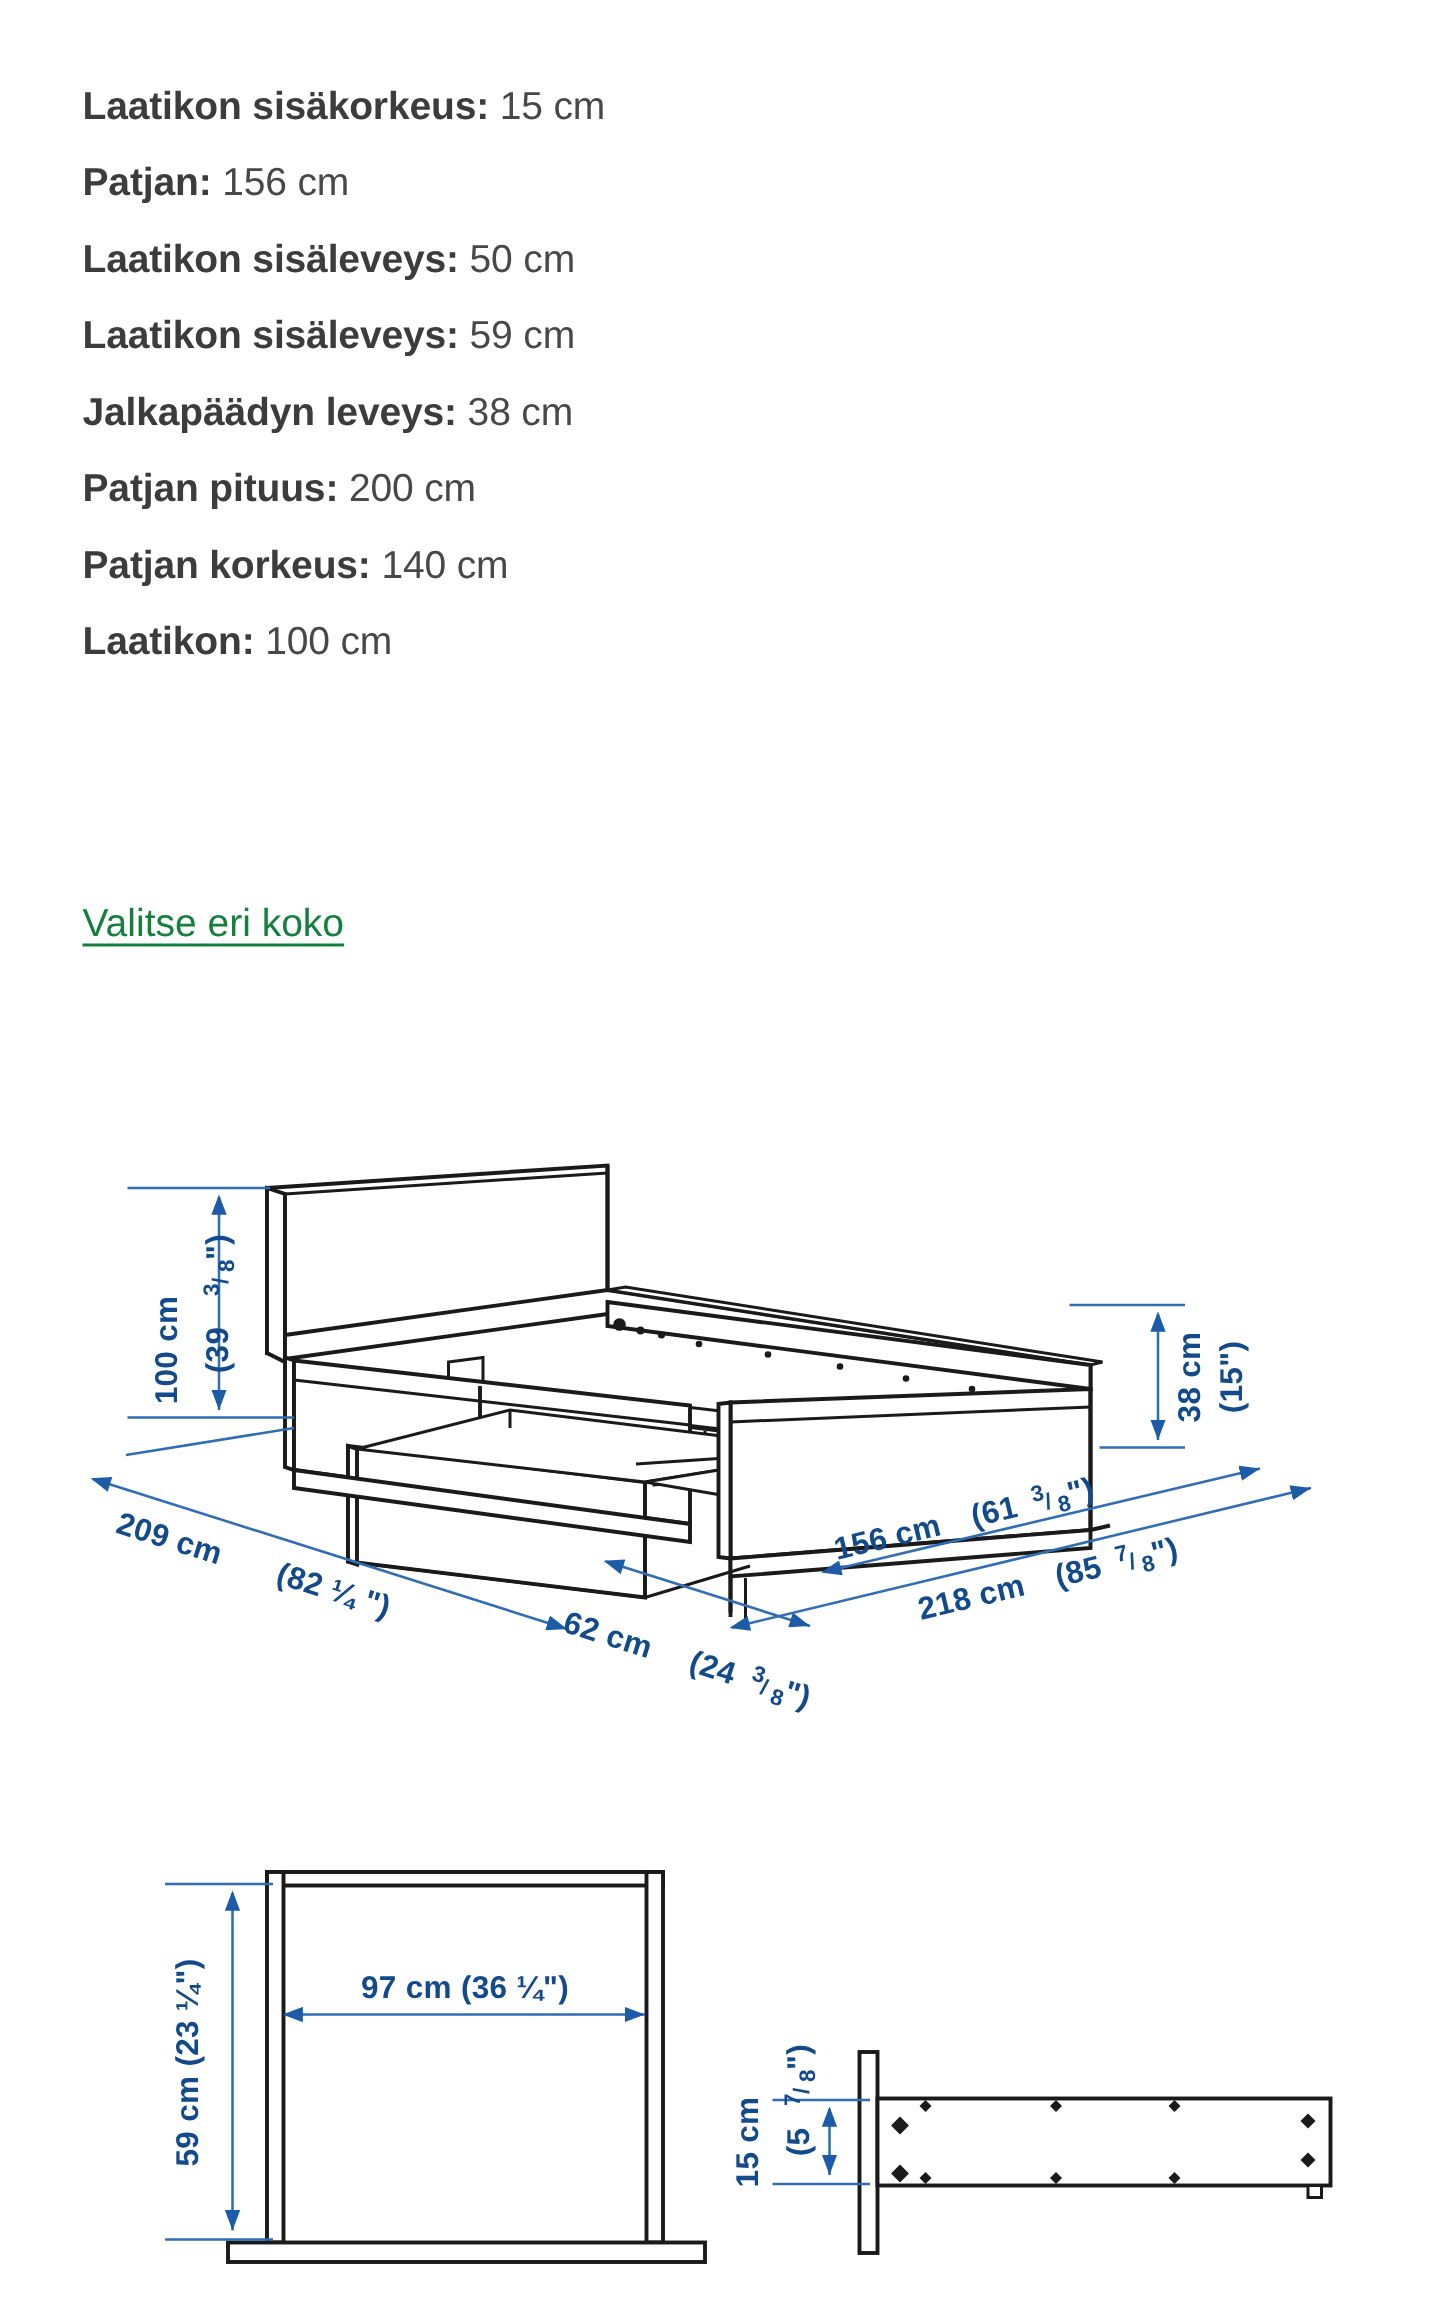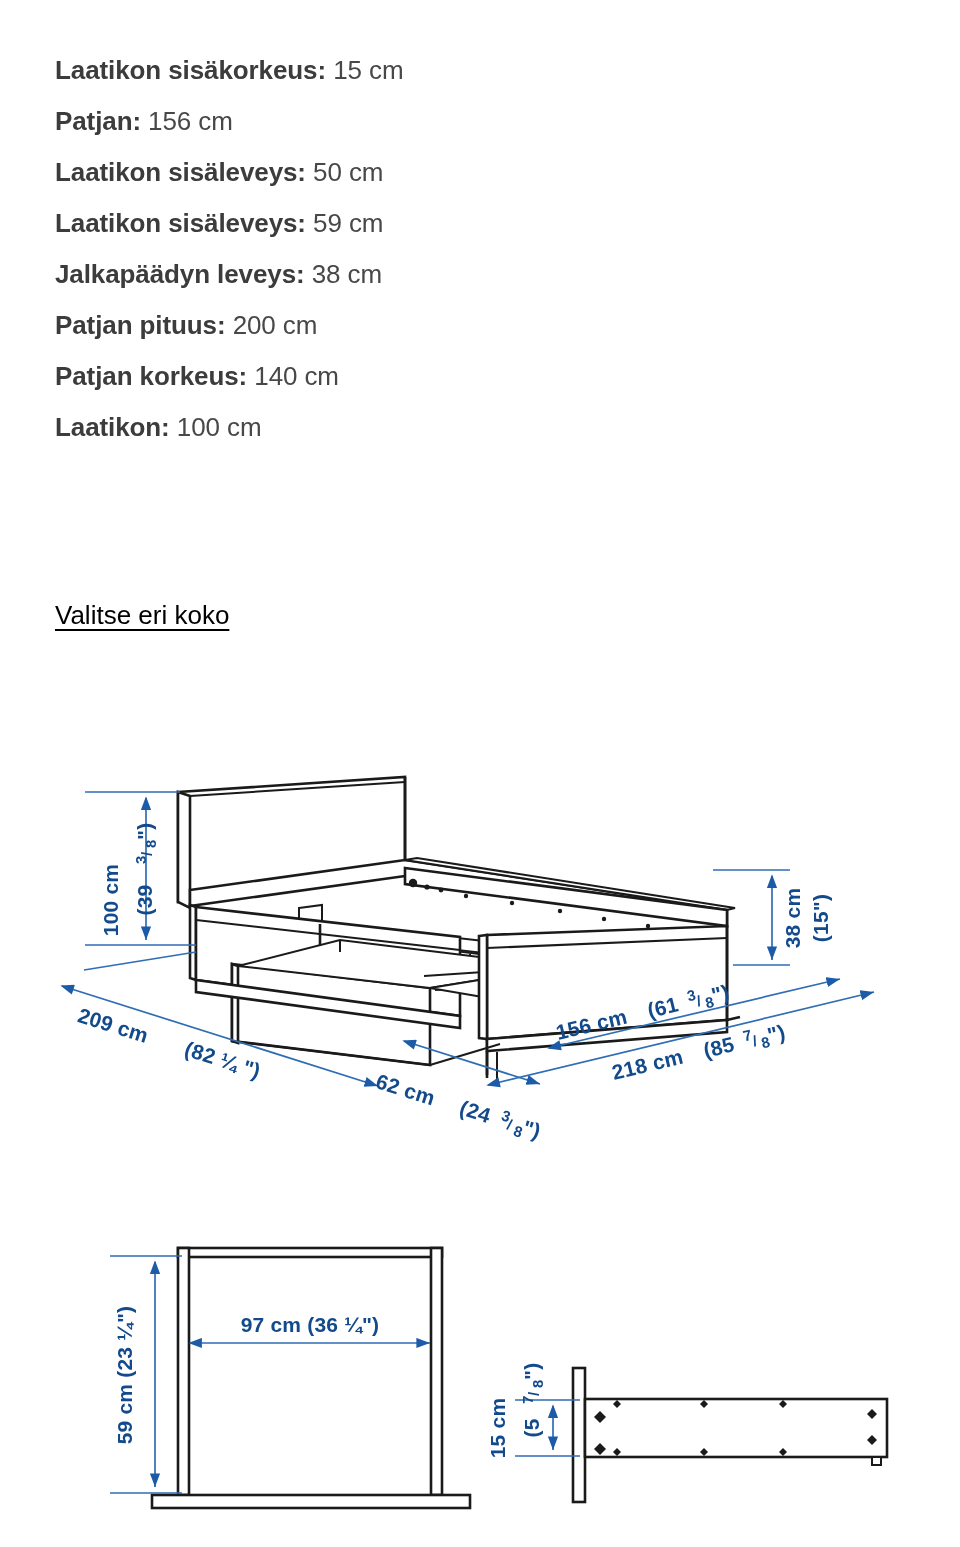--- a/index.html
+++ b/index.html
@@ -39,21 +39,21 @@
     color: #484848;
   }
 
   #size-link-wrap {
     position: absolute;
     left: 55px;
     top: 600px;
   }
   #size-link {
     font-size: 26px;
-    color: #000000;
+    color: #15803d;
     text-decoration: underline;
     text-underline-offset: 5px;
     cursor: pointer;
     display: inline-block;
   }
 
   
   .diagram {
     position: absolute;
     left: 0;

